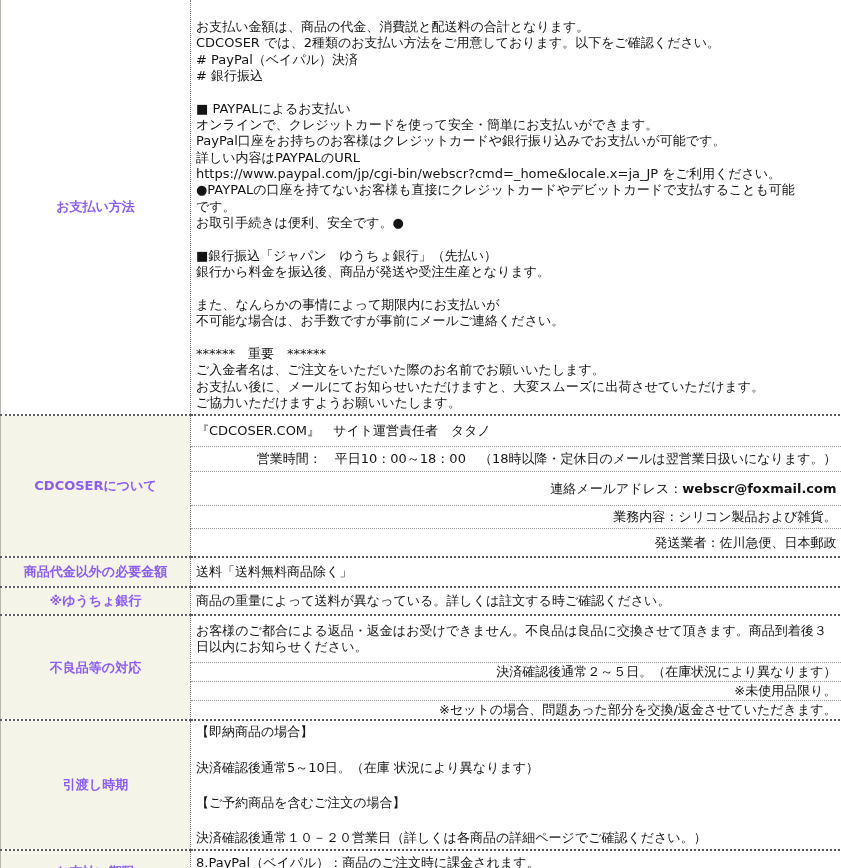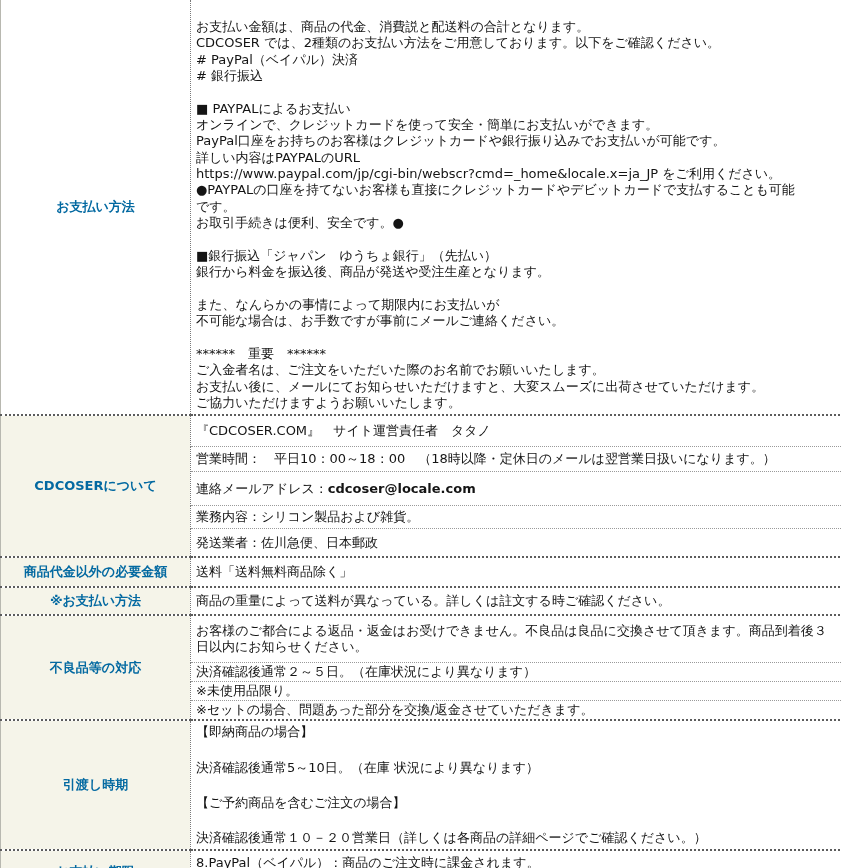--- a/index.html
+++ b/index.html
@@ -22,39 +22,39 @@
     border-bottom: 3px solid #2a2a4a;
     font-size: 13px;
     line-height: 16px;
     color: #141414;
   }
   col.c-head { width: 190px; }
   col.c-body { width: 651px; }
   td.head-cell {
     background: #f5f4e9;
     font-weight: bold;
-    color: #0369a1;
+    color: #8b5cf6;
     text-align: center;
     vertical-align: middle;
     border-right: 1px dotted #7a7a7a;
     padding: 2px 3px;
     font-size: 13px;
     overflow: hidden;
   }
   td.head-cell.white { background: #ffffff; }
   td.content-cell {
     vertical-align: middle;
     padding: 1px 4px 1px 5px;
     white-space: pre-wrap;
     word-break: break-all;
     overflow: hidden;
   }
   tr.section-start td { border-top: 2px dotted #5c5c5c; }
   tr.first-row td   { border-top: none; }
-  tr.sub-row td      { border-top: 1px dotted #9a9a9a; }
+  tr.sub-row td      { border-top: 1px dotted #9a9a9a; text-align: right; }
   .em { font-weight: bold; }
 </style>
 </head>
 <body>
 
 <div class="page">
   <table class="shop-table">
     <colgroup>
       <col class="c-head">
       <col class="c-body">
@@ -88,34 +88,34 @@
 ご協力いただけますようお願いいたします。</td>
         </tr>
         <tr class="section-start">
           <td class="head-cell" rowspan="5">CDCOSERについて</td>
           <td class="content-cell" style="height: 28px;">『CDCOSER.COM』　サイト運営責任者　タタノ</td>
         </tr>
         <tr class="sub-row">
           <td class="content-cell" style="height: 22px;">営業時間：　平日10：00～18：00　（18時以降・定休日のメールは翌営業日扱いになります。）</td>
         </tr>
         <tr class="sub-row">
-          <td class="content-cell" style="height: 31px;"><span>連絡メールアドレス：</span><span class="em">cdcoser@locale.com</span></td>
+          <td class="content-cell" style="height: 31px;"><span>連絡メールアドレス：</span><span class="em">webscr@foxmail.com</span></td>
         </tr>
         <tr class="sub-row">
           <td class="content-cell" style="height: 20px;">業務内容：シリコン製品および雑貨。</td>
         </tr>
         <tr class="sub-row">
           <td class="content-cell" style="height: 25px;">発送業者：佐川急便、日本郵政</td>
         </tr>
         <tr class="section-start">
           <td class="head-cell" rowspan="1">商品代金以外の必要金額</td>
           <td class="content-cell" style="height: 26px;">送料「送料無料商品除く」</td>
         </tr>
         <tr class="section-start">
-          <td class="head-cell" rowspan="1">※お支払い方法</td>
+          <td class="head-cell" rowspan="1">※ゆうちょ銀行</td>
           <td class="content-cell" style="height: 24px;">商品の重量によって送料が異なっている。詳しくは註文する時ご確認ください。</td>
         </tr>
         <tr class="section-start">
           <td class="head-cell" rowspan="4">不良品等の対応</td>
           <td class="content-cell" style="height: 44px; margin-top: 19px;">お客様のご都合による返品・返金はお受けできません。不良品は良品に交換させて頂きます。商品到着後３日以内にお知らせください。</td>
         </tr>
         <tr class="sub-row">
           <td class="content-cell" style="height: 15px;">決済確認後通常２～５日。（在庫状況により異なります）</td>
         </tr>
         <tr class="sub-row">

